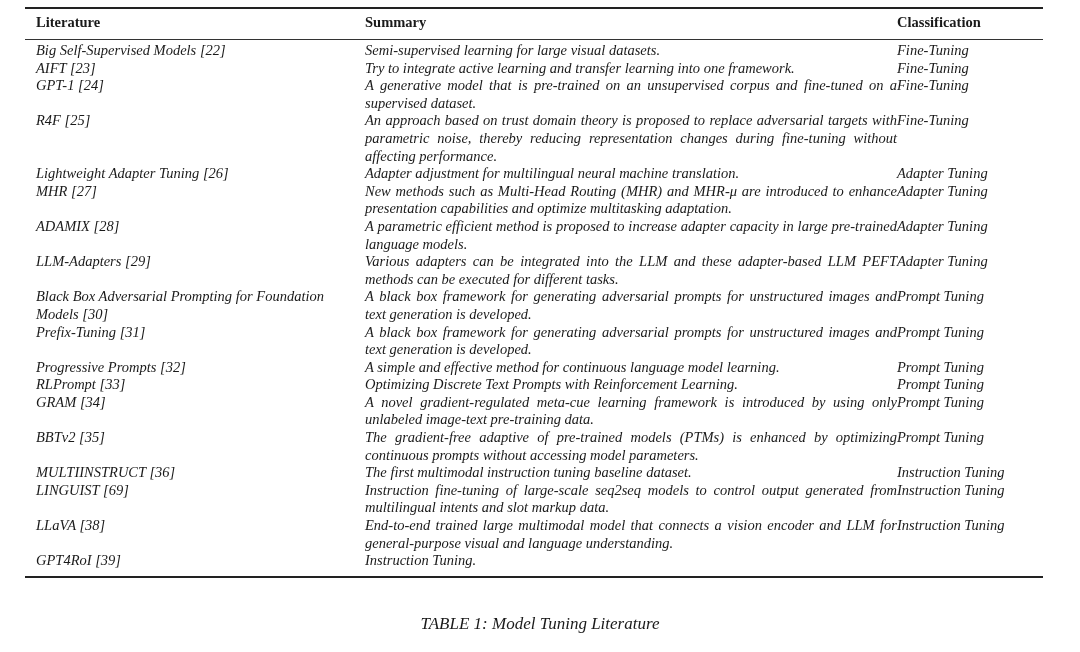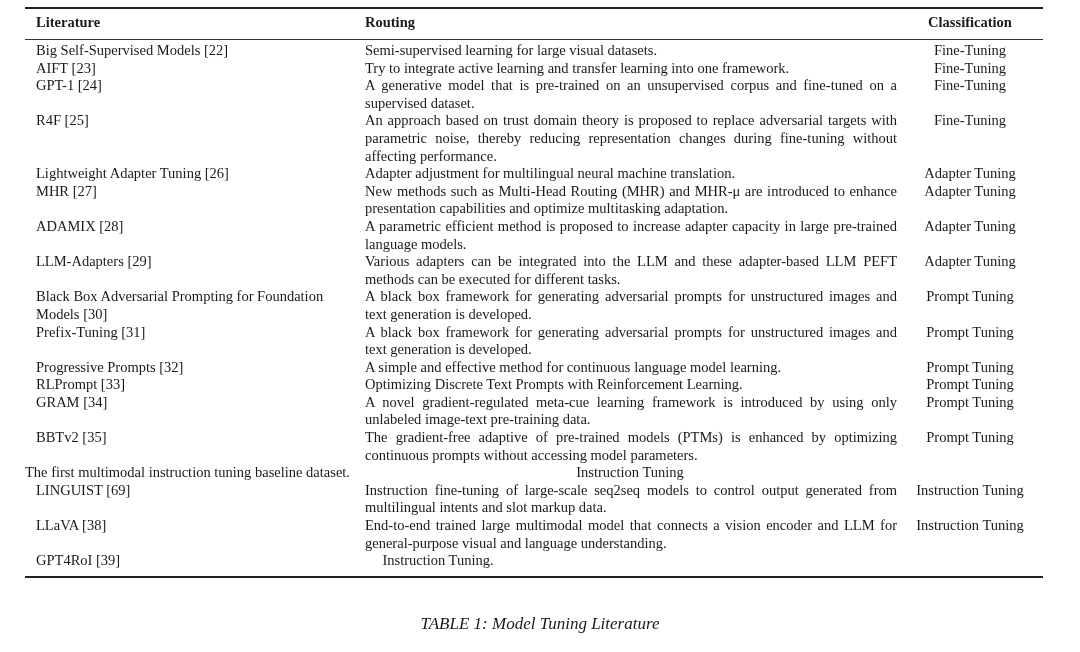--- a/index.html
+++ b/index.html
@@ -5,36 +5,36 @@
   html, body { margin: 0; padding: 0; background: #ffffff; }
   body { width: 1080px; height: 652px; position: relative; overflow: hidden;
          font-family: "Liberation Serif", "DejaVu Serif", serif; color: #1a1a1a; }
   .table-wrap { position: absolute; left: 25px; top: 7px; width: 1018px; }
   .rule-top { border-top: 2px solid #222; }
   .rule-mid { border-top: 1.5px solid #333; margin-top: 4px; }
   .rule-bot { border-top: 2px solid #222; }
   .hdr { display: flex; height: 26px; align-items: center; font-weight: bold; font-size: 14.5px; }
   .col-lit { width: 340px; padding-left: 11px; box-sizing: border-box; }
   .col-sum { width: 532px; padding-left: 0px; box-sizing: border-box; margin-left: 0; }
-  .col-cls { width: 146px; padding-left: 0; box-sizing: border-box; text-align: center; }
+  .col-cls { width: 146px; padding-left: 0; box-sizing: border-box; }
   .hdr .col-sum { padding-left: 0; }
-  .rows { padding-top: 2px; padding-bottom: 6px; }
+  .rows { padding-top: 2px; padding-bottom: 6px; font-style: italic; }
   .row { display: flex; font-size: 14.5px; line-height: 17.6px; }
   .row .col-lit { padding-right: 22px; }
   .row .col-sum { text-align: justify; text-align-last: left; }
   .caption { position: absolute; left: 0; width: 1080px; top: 614px; text-align: center; font-size: 17px; font-style: italic; }
 </style>
 </head>
 <body>
 
 <div class="table-wrap">
   <div class="rule-top"></div>
   <div class="hdr">
     <div class="col-lit">Literature</div>
-    <div class="col-sum">Routing</div>
+    <div class="col-sum">Summary</div>
     <div class="col-cls">Classification</div>
   </div>
   <div class="rule-mid"></div>
   <div class="rows" id="rows">
       <div class="row">
         <div class="col-lit">Big Self-Supervised Models  [22]</div>
         <div class="col-sum">Semi-supervised learning for large visual datasets.</div>
         <div class="col-cls">Fine-Tuning</div>
       </div>
       <div class="row">
@@ -96,20 +96,21 @@
         <div class="col-lit">GRAM [34]</div>
         <div class="col-sum">A novel gradient-regulated meta-cue learning framework is introduced by using only unlabeled image-text pre-training data.</div>
         <div class="col-cls">Prompt Tuning</div>
       </div>
       <div class="row">
         <div class="col-lit">BBTv2 [35]</div>
         <div class="col-sum">The gradient-free adaptive of pre-trained models (PTMs) is enhanced by optimizing continuous prompts without accessing model parameters.</div>
         <div class="col-cls">Prompt Tuning</div>
       </div>
       <div class="row">
+        <div class="col-lit">MULTIINSTRUCT [36]</div>
         <div class="col-sum">The first multimodal instruction tuning baseline dataset.</div>
         <div class="col-cls">Instruction Tuning</div>
       </div>
       <div class="row">
         <div class="col-lit">LINGUIST [69]</div>
         <div class="col-sum">Instruction fine-tuning of large-scale seq2seq models to control output generated from multilingual intents and slot markup data.</div>
         <div class="col-cls">Instruction Tuning</div>
       </div>
       <div class="row">
         <div class="col-lit">LLaVA [38]</div>

